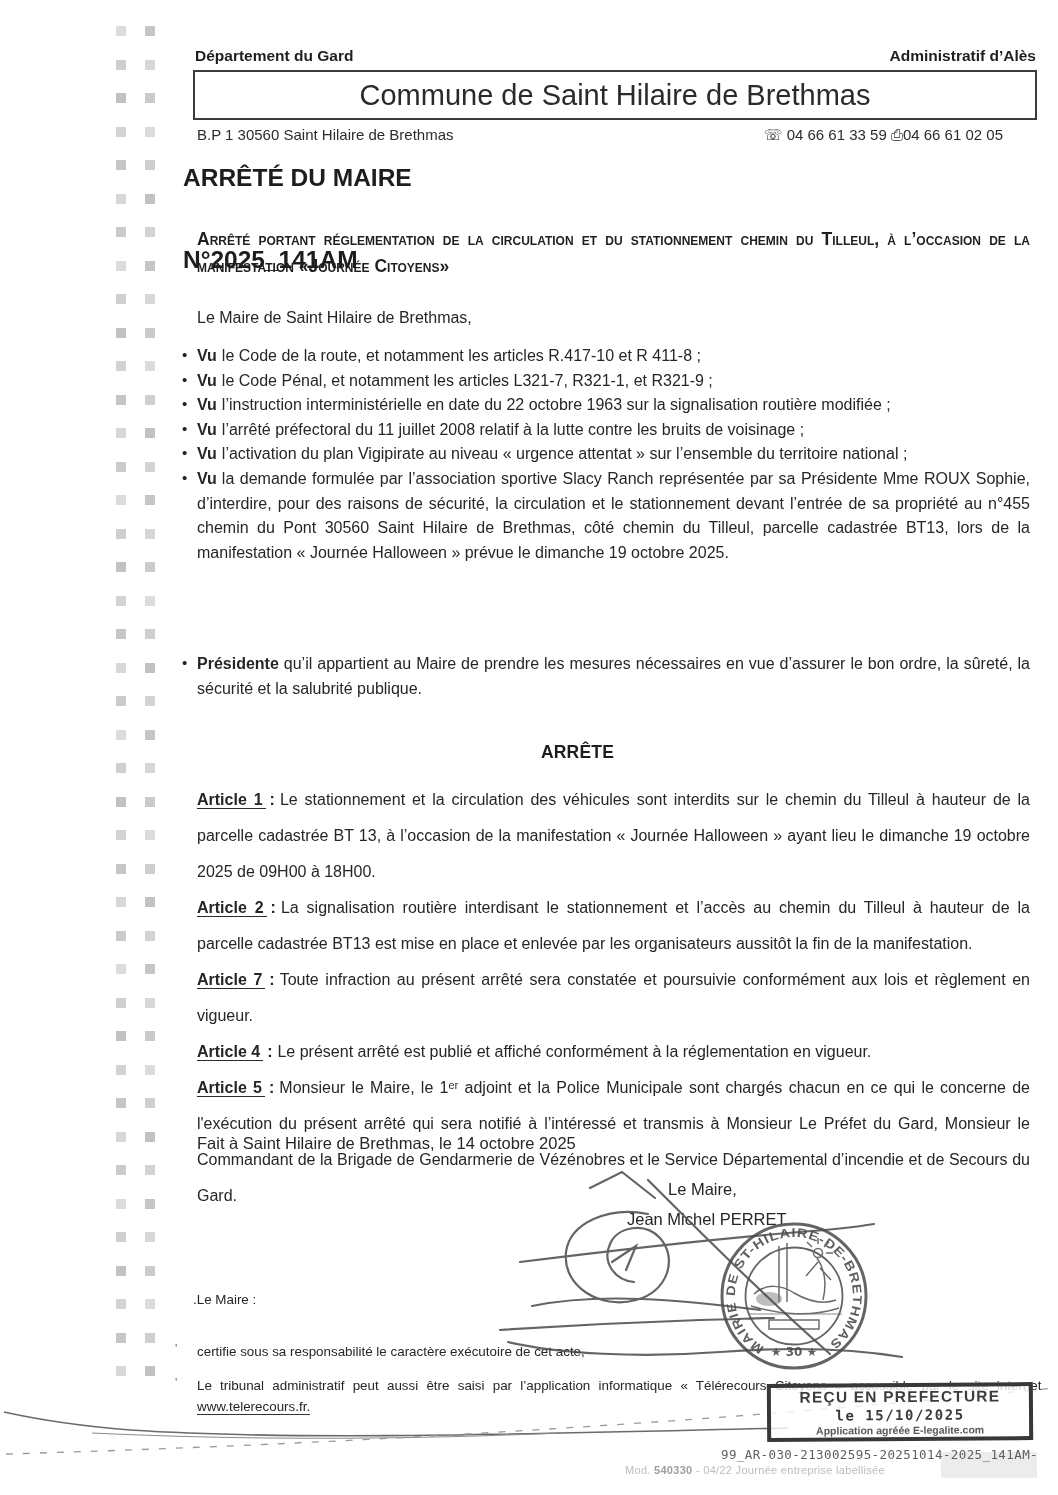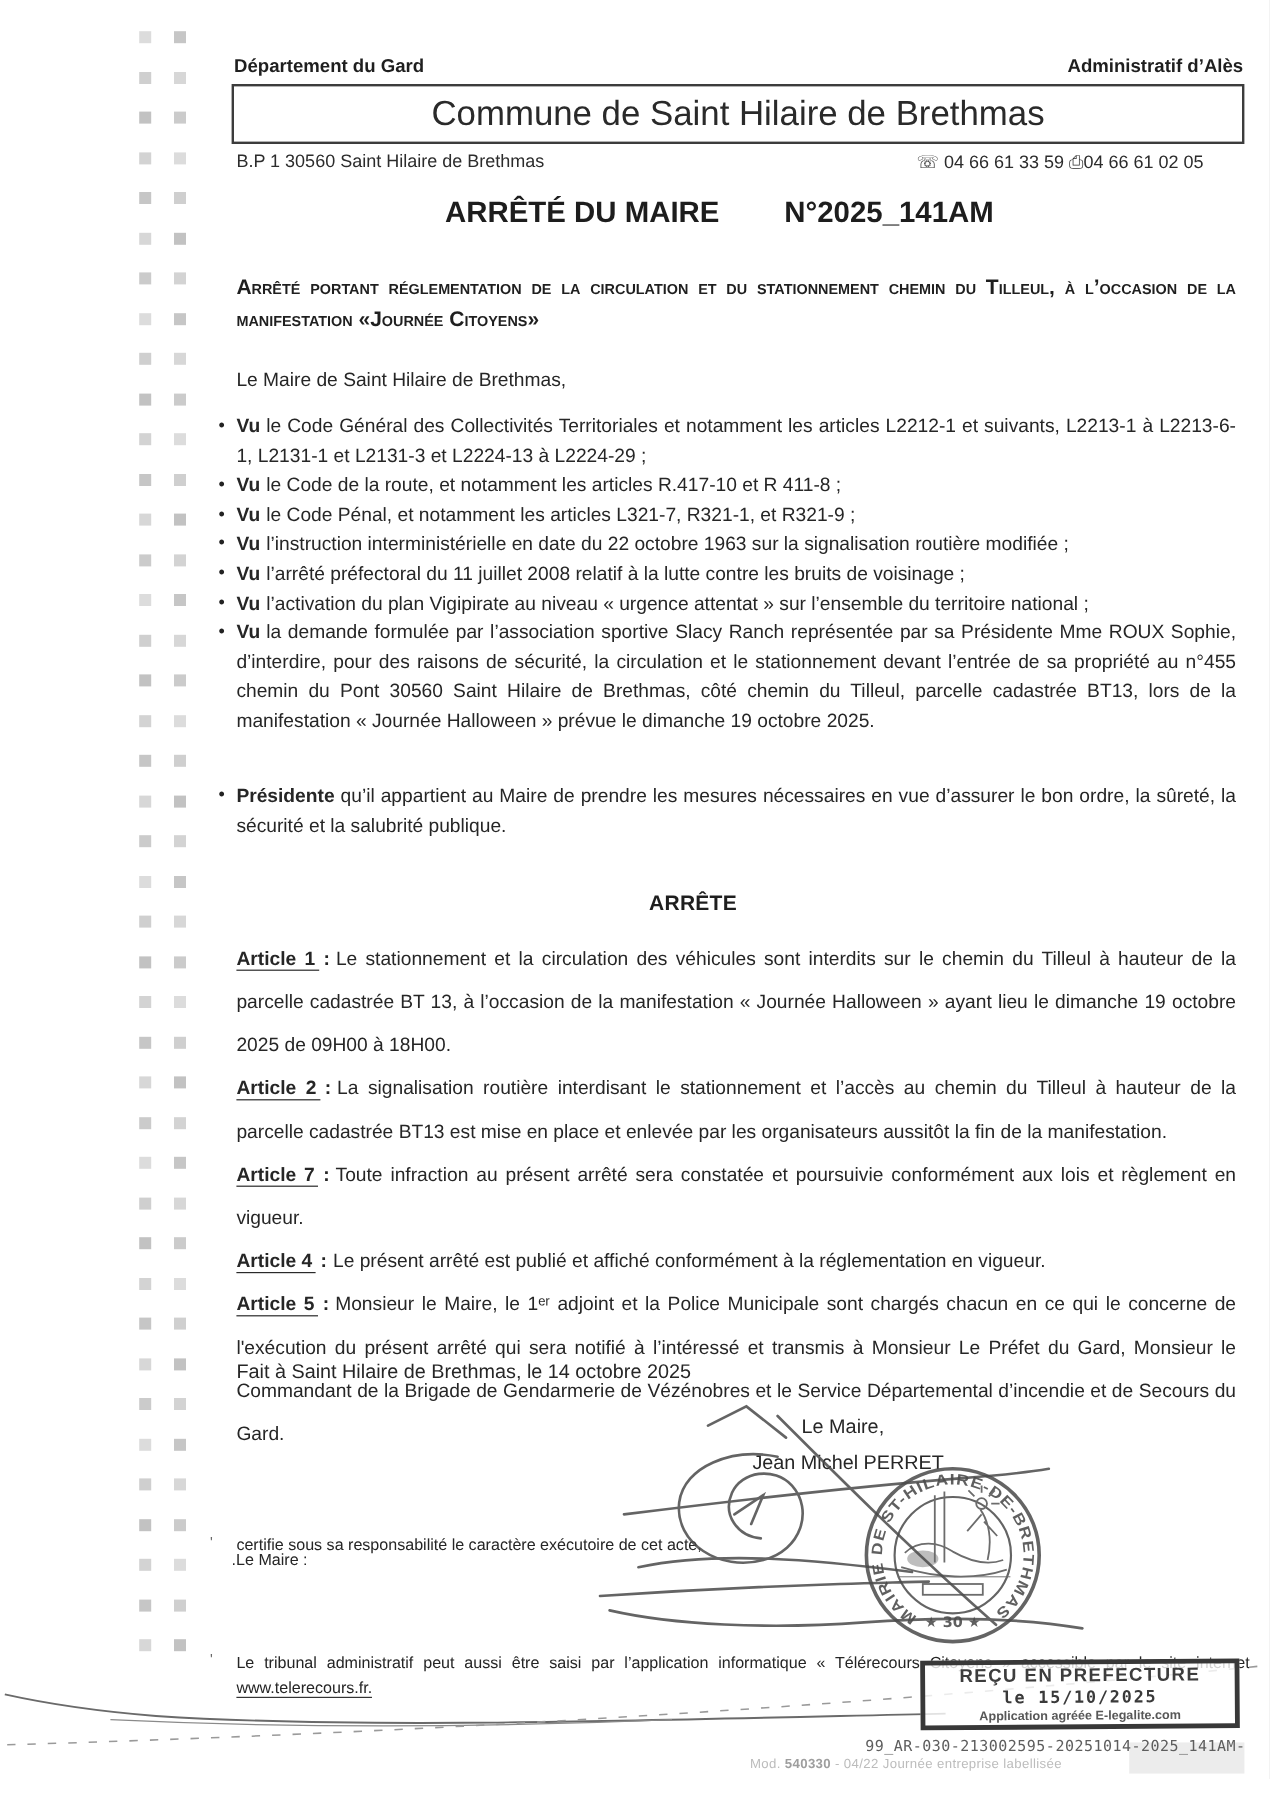--- a/index.html
+++ b/index.html
@@ -10,21 +10,21 @@
   #holes{z-index:0;}
   
   #hdr-row{left:195px;top:47px;width:841px;display:flex;justify-content:space-between;
            font-weight:700;font-size:15.5px;color:#1f1f1f;z-index:1;}
   #commune-box{left:193px;top:70px;width:840px;height:46px;border:2.5px solid #3c3c3c;
            display:flex;align-items:center;justify-content:center;font-size:29px;color:#2a2a2a;z-index:1;}
   #addr-row{left:197px;top:126px;width:806px;display:flex;justify-content:space-between;
            font-size:15px;color:#2c2c2c;z-index:1;}
   .icon{font-family:"DejaVu Sans",sans-serif;font-size:15px;}
   #title-row{left:197px;top:164px;width:833px;display:flex;justify-content:center;gap:54px;
-           font-size:24.5px;font-weight:700;color:#1d1d1d;transform:translateX(-14px);z-index:1;}
+           font-size:24.5px;font-weight:700;color:#1d1d1d;transform:translateX(-14px);z-index:1;flex-direction:column;}
   #subject{left:197px;top:226px;width:833px;font-weight:700;font-variant:small-caps;
            font-size:17.5px;line-height:27px;text-align:justify;color:#1f1f1f;z-index:1;}
   #salutation{left:197px;top:309px;font-size:16px;z-index:1;}
   #vu-list{left:197px;top:344px;width:833px;font-size:16px;line-height:24.6px;text-align:justify;z-index:1;}
   .vu-item{position:relative;}
   .bullet::before{content:"•";position:absolute;left:-15px;top:-1px;font-size:15px;color:#222;}
   .lead{font-weight:700;margin-right:5px;}
   #considerant{left:197px;top:652px;width:833px;font-size:16px;line-height:24.6px;text-align:justify;z-index:1;}
   #arrete{left:197px;top:742px;width:833px;box-sizing:border-box;padding-right:72px;text-align:center;
            font-weight:700;font-size:17.5px;letter-spacing:.2px;color:#1e1e1e;z-index:1;}
@@ -32,21 +32,21 @@
   .alabel{font-weight:700;border-bottom:1.6px solid #2a2a2a;padding-right:3px;}
   .asep{font-weight:700;margin:0 5px 0 4px;}
   #fait{left:197px;top:1134px;font-size:16.5px;z-index:1;}
   #role{left:668px;top:1180px;font-size:16.5px;z-index:1;}
   #name{left:627px;top:1210px;font-size:16.5px;z-index:1;}
   svg.layer{position:absolute;left:0;top:0;pointer-events:none;}
   #ink{z-index:3;} #blines{z-index:2;}
   
   .fnote{font-size:13.4px;color:#262626;z-index:1;}
   #f-intro{left:193px;top:1292px;}
-  #f-cert{left:197px;top:1280px;}
+  #f-cert{left:197px;top:1344px;}
   #f-rec{left:197px;top:1337px;width:836px;text-align:justify;line-height:20.5px;}
   #f-trib{left:197px;top:1378px;white-space:nowrap;word-spacing:4.5px;}
   #f-link{left:197px;top:1399px;border-bottom:1px solid #333;padding-bottom:0px;}
   .tickline::before{content:"'";position:absolute;left:-22px;top:-2px;color:#666;font-size:12px;}
   
   #recu{left:767px;top:1383px;width:266px;height:58px;border:4px solid #383838;
         background:rgba(255,255,255,.8);z-index:5;display:flex;flex-direction:column;
         align-items:center;justify-content:center;transform:rotate(-.4deg);box-sizing:border-box;}
   #recu .r1{font-size:15.5px;font-weight:700;letter-spacing:1.2px;color:#3d3d3d;}
   #recu .r2{font-family:"DejaVu Sans Mono",monospace;font-size:14px;font-weight:700;letter-spacing:1.5px;color:#3a3a3a;margin-top:1px;}
@@ -167,21 +167,20 @@
   <div class="abs" id="title-row">
     <span>ARRÊTÉ DU MAIRE</span>
     <span>N°2025_141AM</span>
   </div>
 
   <div class="abs" id="subject">Arrêté portant réglementation de la circulation et du stationnement chemin du Tilleul, à l’occasion de la manifestation «Journée Citoyens»</div>
 
   <div class="abs" id="salutation">Le Maire de Saint Hilaire de Brethmas,</div>
 
   <div class="abs" id="vu-list">
-    <div class="vu-item bullet"><span class="lead">Vu</span><span>le Code Général des Collectivités Territoriales et notamment les articles L2212-1 et suivants, L2213-1 à L2213-6-1, L2131-1 et L2131-3 et L2224-13 à L2224-29 ;</span></div>
 
     <div class="vu-item bullet"><span class="lead">Vu</span><span>le Code de la route, et notamment les articles R.417-10 et R 411-8 ;</span></div>
 
     <div class="vu-item bullet"><span class="lead">Vu</span><span>le Code Pénal, et notamment les articles L321-7, R321-1, et R321-9 ;</span></div>
 
     <div class="vu-item bullet"><span class="lead">Vu</span><span>l’instruction interministérielle en date du 22 octobre 1963 sur la signalisation routière modifiée ;</span></div>
 
     <div class="vu-item bullet"><span class="lead">Vu</span><span>l’arrêté préfectoral du 11 juillet 2008 relatif à la lutte contre les bruits de voisinage ;</span></div>
 
     <div class="vu-item bullet"><span class="lead">Vu</span><span>l’activation du plan Vigipirate au niveau « urgence attentat » sur l’ensemble du territoire national ;</span></div>

